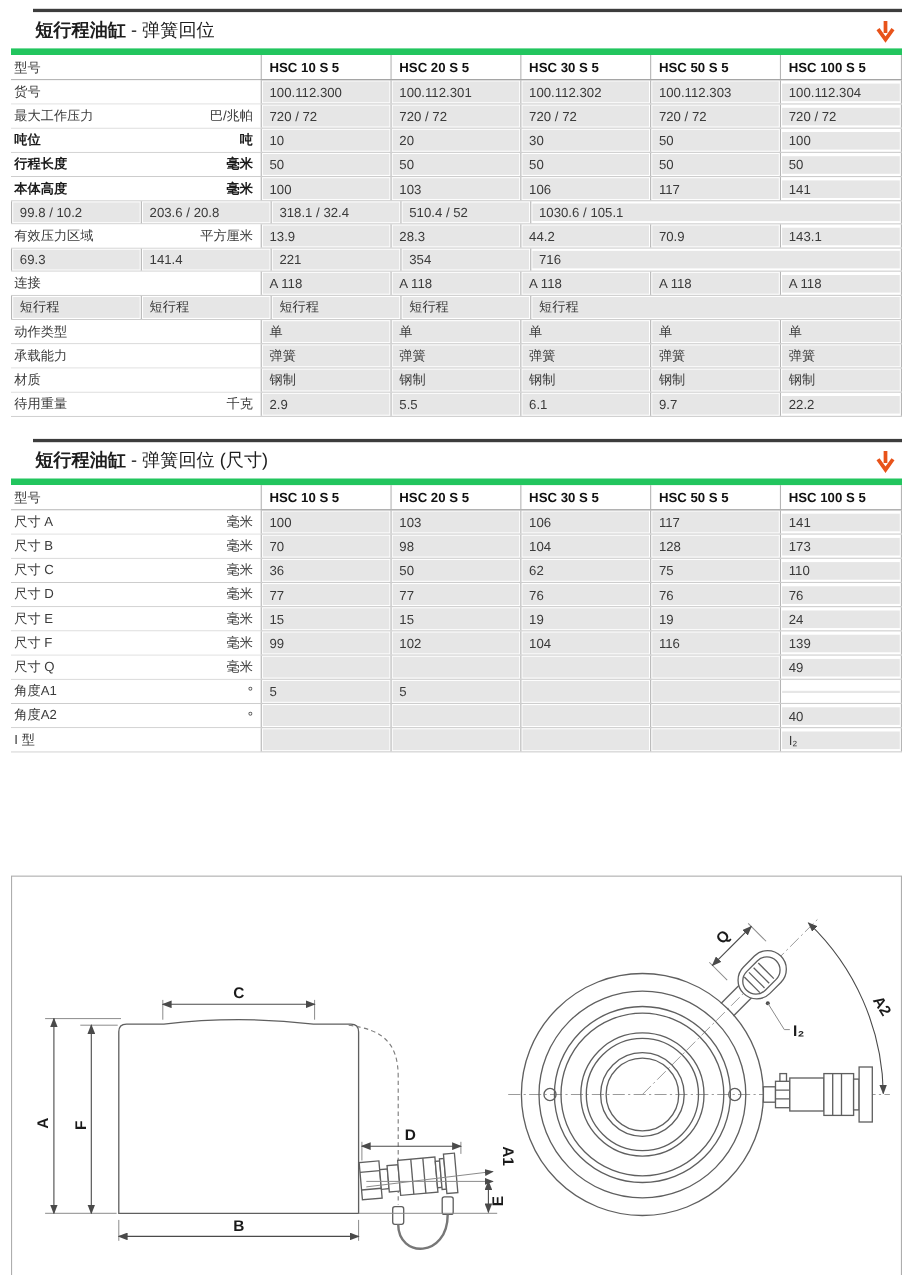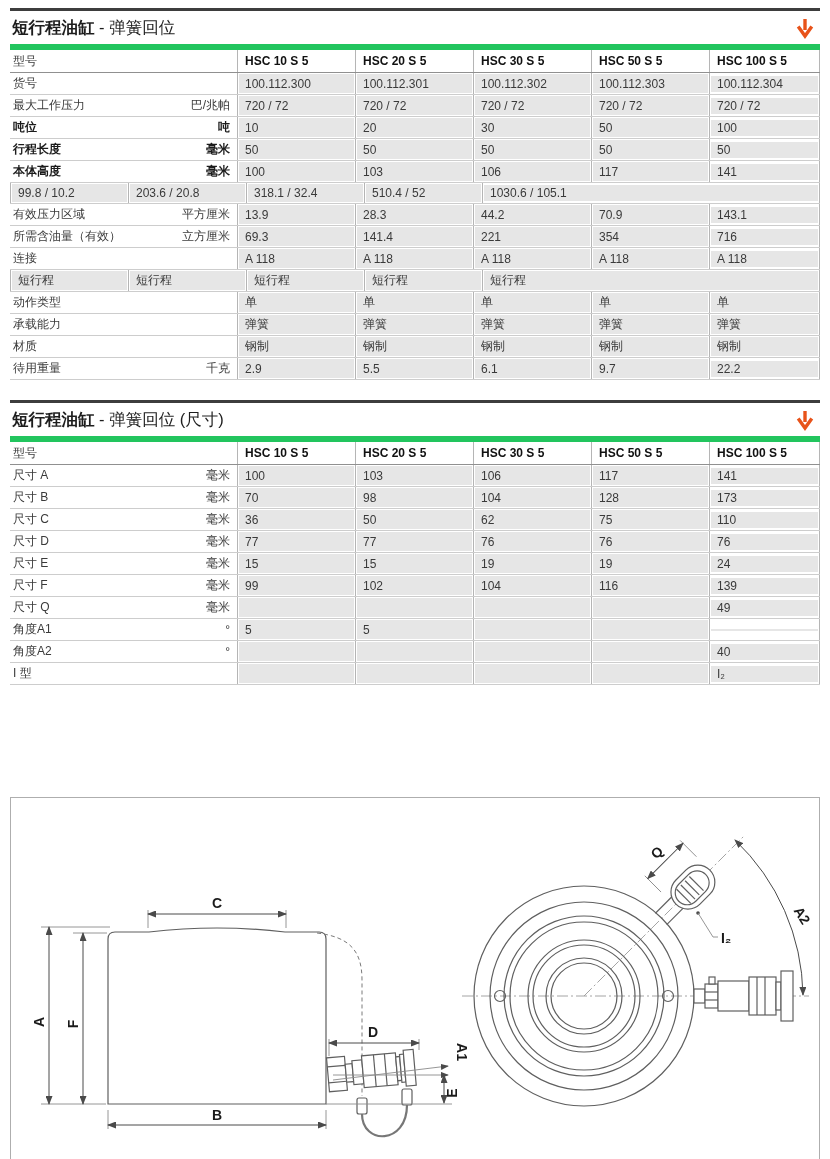--- a/index.html
+++ b/index.html
@@ -2,21 +2,21 @@
 <html><head>
 <meta charset="utf-8">
 <style>
   html,body { margin:0; padding:0; background:#fff; }
   body { width:830px; font-family:"Liberation Sans", sans-serif; color:#333; }
   .page { padding:8px 10px 0 10px; }
 
   
   .spec { margin-bottom:20px; }
   .t-title { border-top:3px solid #3d3d3d; display:flex; justify-content:space-between;
-             align-items:flex-start; padding:6px 3px 5px 2px; font-size:16.5px; color:#1d1d1d; }
+             align-items:flex-start; padding:6px 3px 5px 2px; font-size:16.5px; color:#1d1d1d;margin-left:20px; }
   .t-title .strong { font-weight:bold; }
   .dl-arrow { width:20px; height:22px; cursor:pointer; flex:0 0 auto; margin-right:2px; }
 
   .t-grid { width:810px; }
   .t-row { display:flex; align-items:stretch; border-bottom:1px solid #cdcdcd;
            min-height:20px; font-size:12px; }
   .t-row.t-header { border-top:6px solid #22c55e; border-bottom:1px solid #909090; min-height:22px; }
   .c-label { width:227px; box-sizing:border-box; display:flex; justify-content:space-between;
              align-items:center; padding:2px 7px 2px 3px; background:#fff; color:#3a3a3a; }
   .t-header .c-label { font-weight:normal; }
@@ -199,24 +199,20 @@
             <div class="fill">44.2</div>
           </div>
           <div class="c-val">
             <div class="fill">70.9</div>
           </div>
           <div class="c-val">
             <div class="fill">143.1</div>
           </div>
         </div>
         <div class="t-row">
-          <div class="c-label">
-            <div class="lbl">所需含油量（有效）</div>
-            <div class="unit">立方厘米</div>
-          </div>
           <div class="c-val">
             <div class="fill">69.3</div>
           </div>
           <div class="c-val">
             <div class="fill">141.4</div>
           </div>
           <div class="c-val">
             <div class="fill">221</div>
           </div>
           <div class="c-val">

